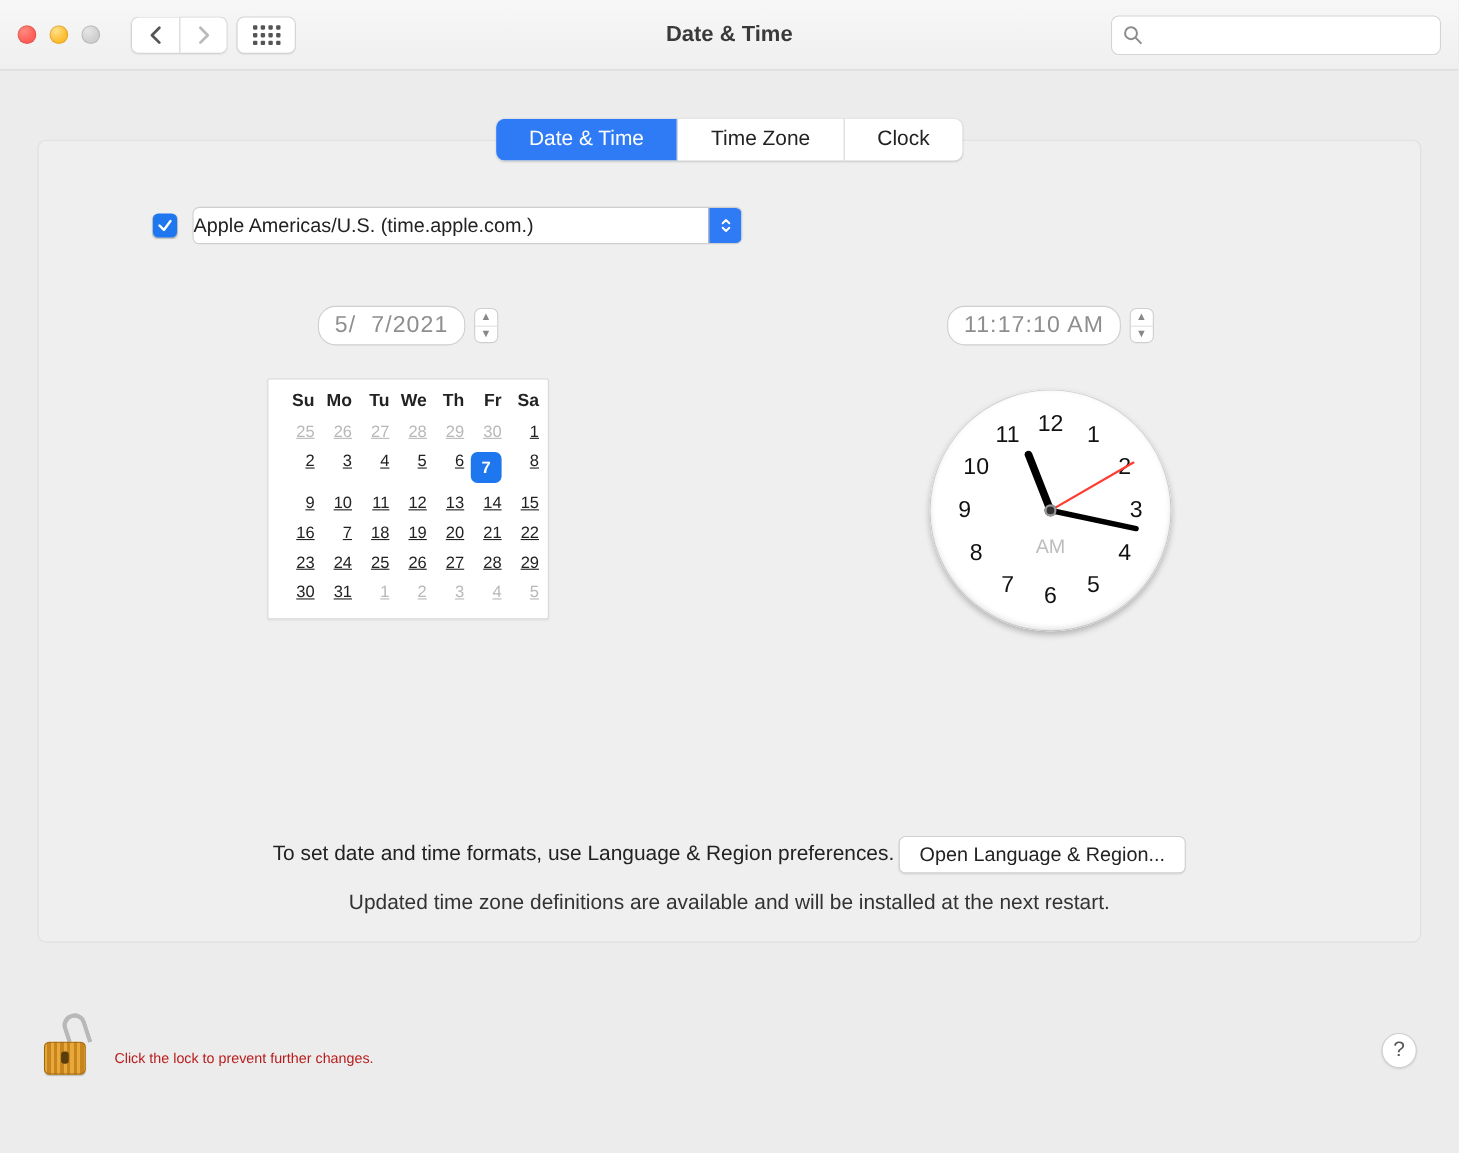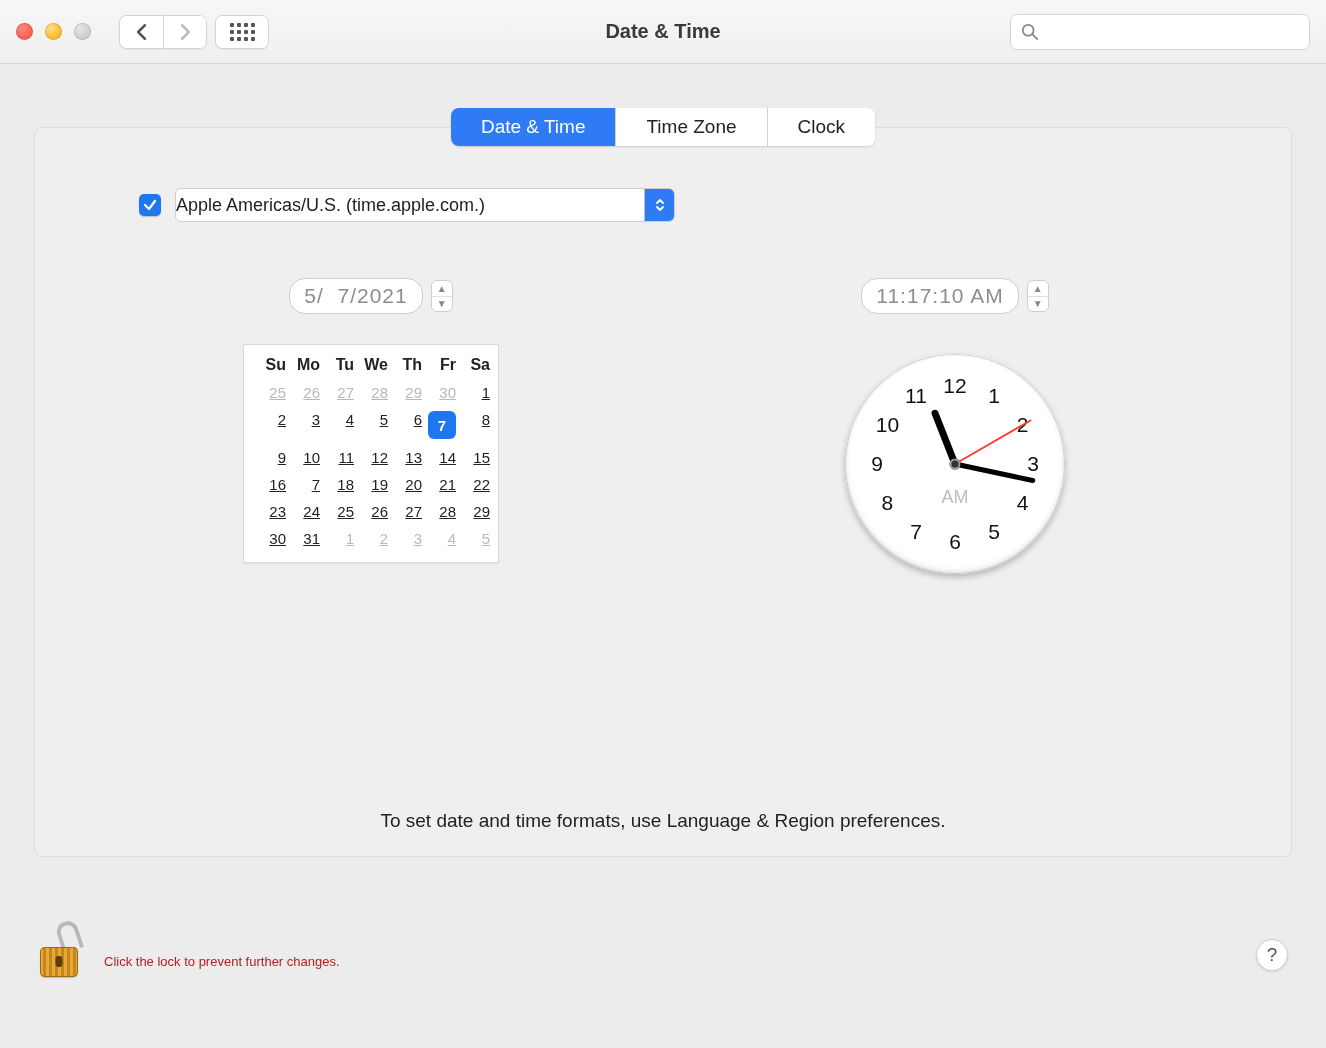--- a/index.html
+++ b/index.html
@@ -566,21 +566,23 @@
             <div class="hand second" id="hand-second" style="transform: translate(-50%, -100%) rotate(60deg);"></div>
             <div class="pin"></div>
           </div>
         </div>
       </div>
     </div>
 
     <div class="panel-footer">
       <div class="footer-row">
         <span>To set date and time formats, use Language &amp; Region preferences.</span>
-      </div>
+        <div class="push-btn">Open Language &amp; Region...</div>
+      </div>
+      <div class="tz-note">Updated time zone definitions are available and will be installed at the next restart.</div>
     </div>
   </div>
 </div>
 
 <div class="lock-row">
   <div class="lock-icon">
     <div class="lock-shackle"></div>
     <div class="lock-body"></div>
   </div>
   <div class="lock-text">Click the lock to prevent further changes.</div>

